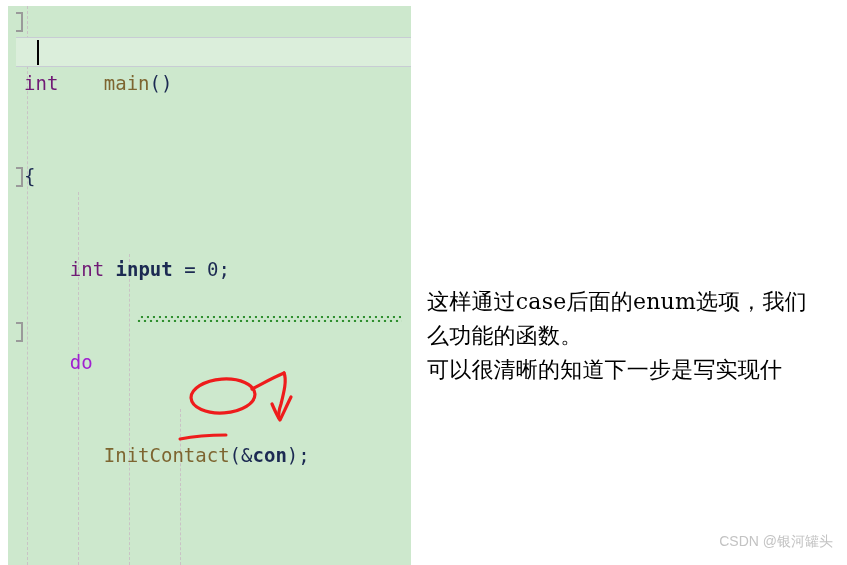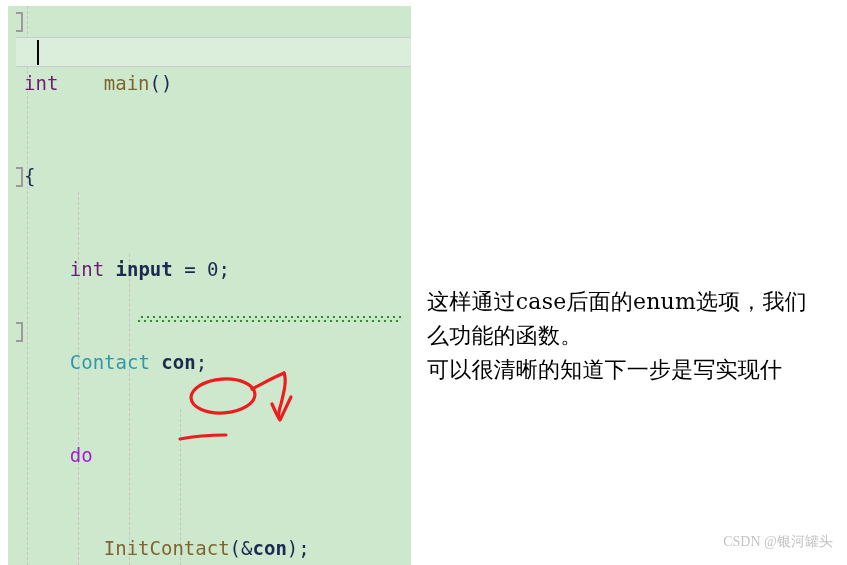--- a/index.html
+++ b/index.html
@@ -136,21 +136,21 @@
     color: #000000;
     letter-spacing: .2px;
     margin-top: 26px;
   }
 
   
   #watermark {
     position: absolute;
     right: 14px;
     bottom: 14px;
-    font-family: Liberation Serif, serif;
+    font-family: Liberation Sans, sans-serif;
     font-size: 14px;
     color: #c3c3c3;
     white-space: nowrap;
   }
 </style>
 </head>
 <body>
 
 <div id="editor">
 
@@ -163,21 +163,20 @@
   <div id="caret"></div>
 
   <div class="fold-bracket" style="top:6px;"></div>
   <div class="fold-bracket" style="top:161px;"></div>
   <div class="fold-bracket" style="top:316px;"></div>
 
   <div id="code">
     <div class="line"><span class="t-kw">int</span> <span class="t-fn">main</span><span class="t-plain">()</span></div>
     <div class="line"><span class="t-plain">{</span></div>
     <div class="line"><span class="t-plain">    </span><span class="t-kw">int</span> <span class="t-var">input</span> <span class="t-plain">=</span> <span class="t-num">0</span><span class="t-plain">;</span></div>
-    <div class="line"><span class="t-plain">    </span><span class="t-type">Contact</span> <span class="t-var">con</span><span class="t-plain">;</span></div>
     <div class="line"><span class="t-plain">    </span><span class="t-ctl">do</span></div>
     <div class="line"><span class="t-plain">    </span><span class="t-fn">InitContact</span><span class="t-plain">(&amp;</span><span class="t-var">con</span><span class="t-plain">);</span></div>
     
     
     
     
     
     
     
     

